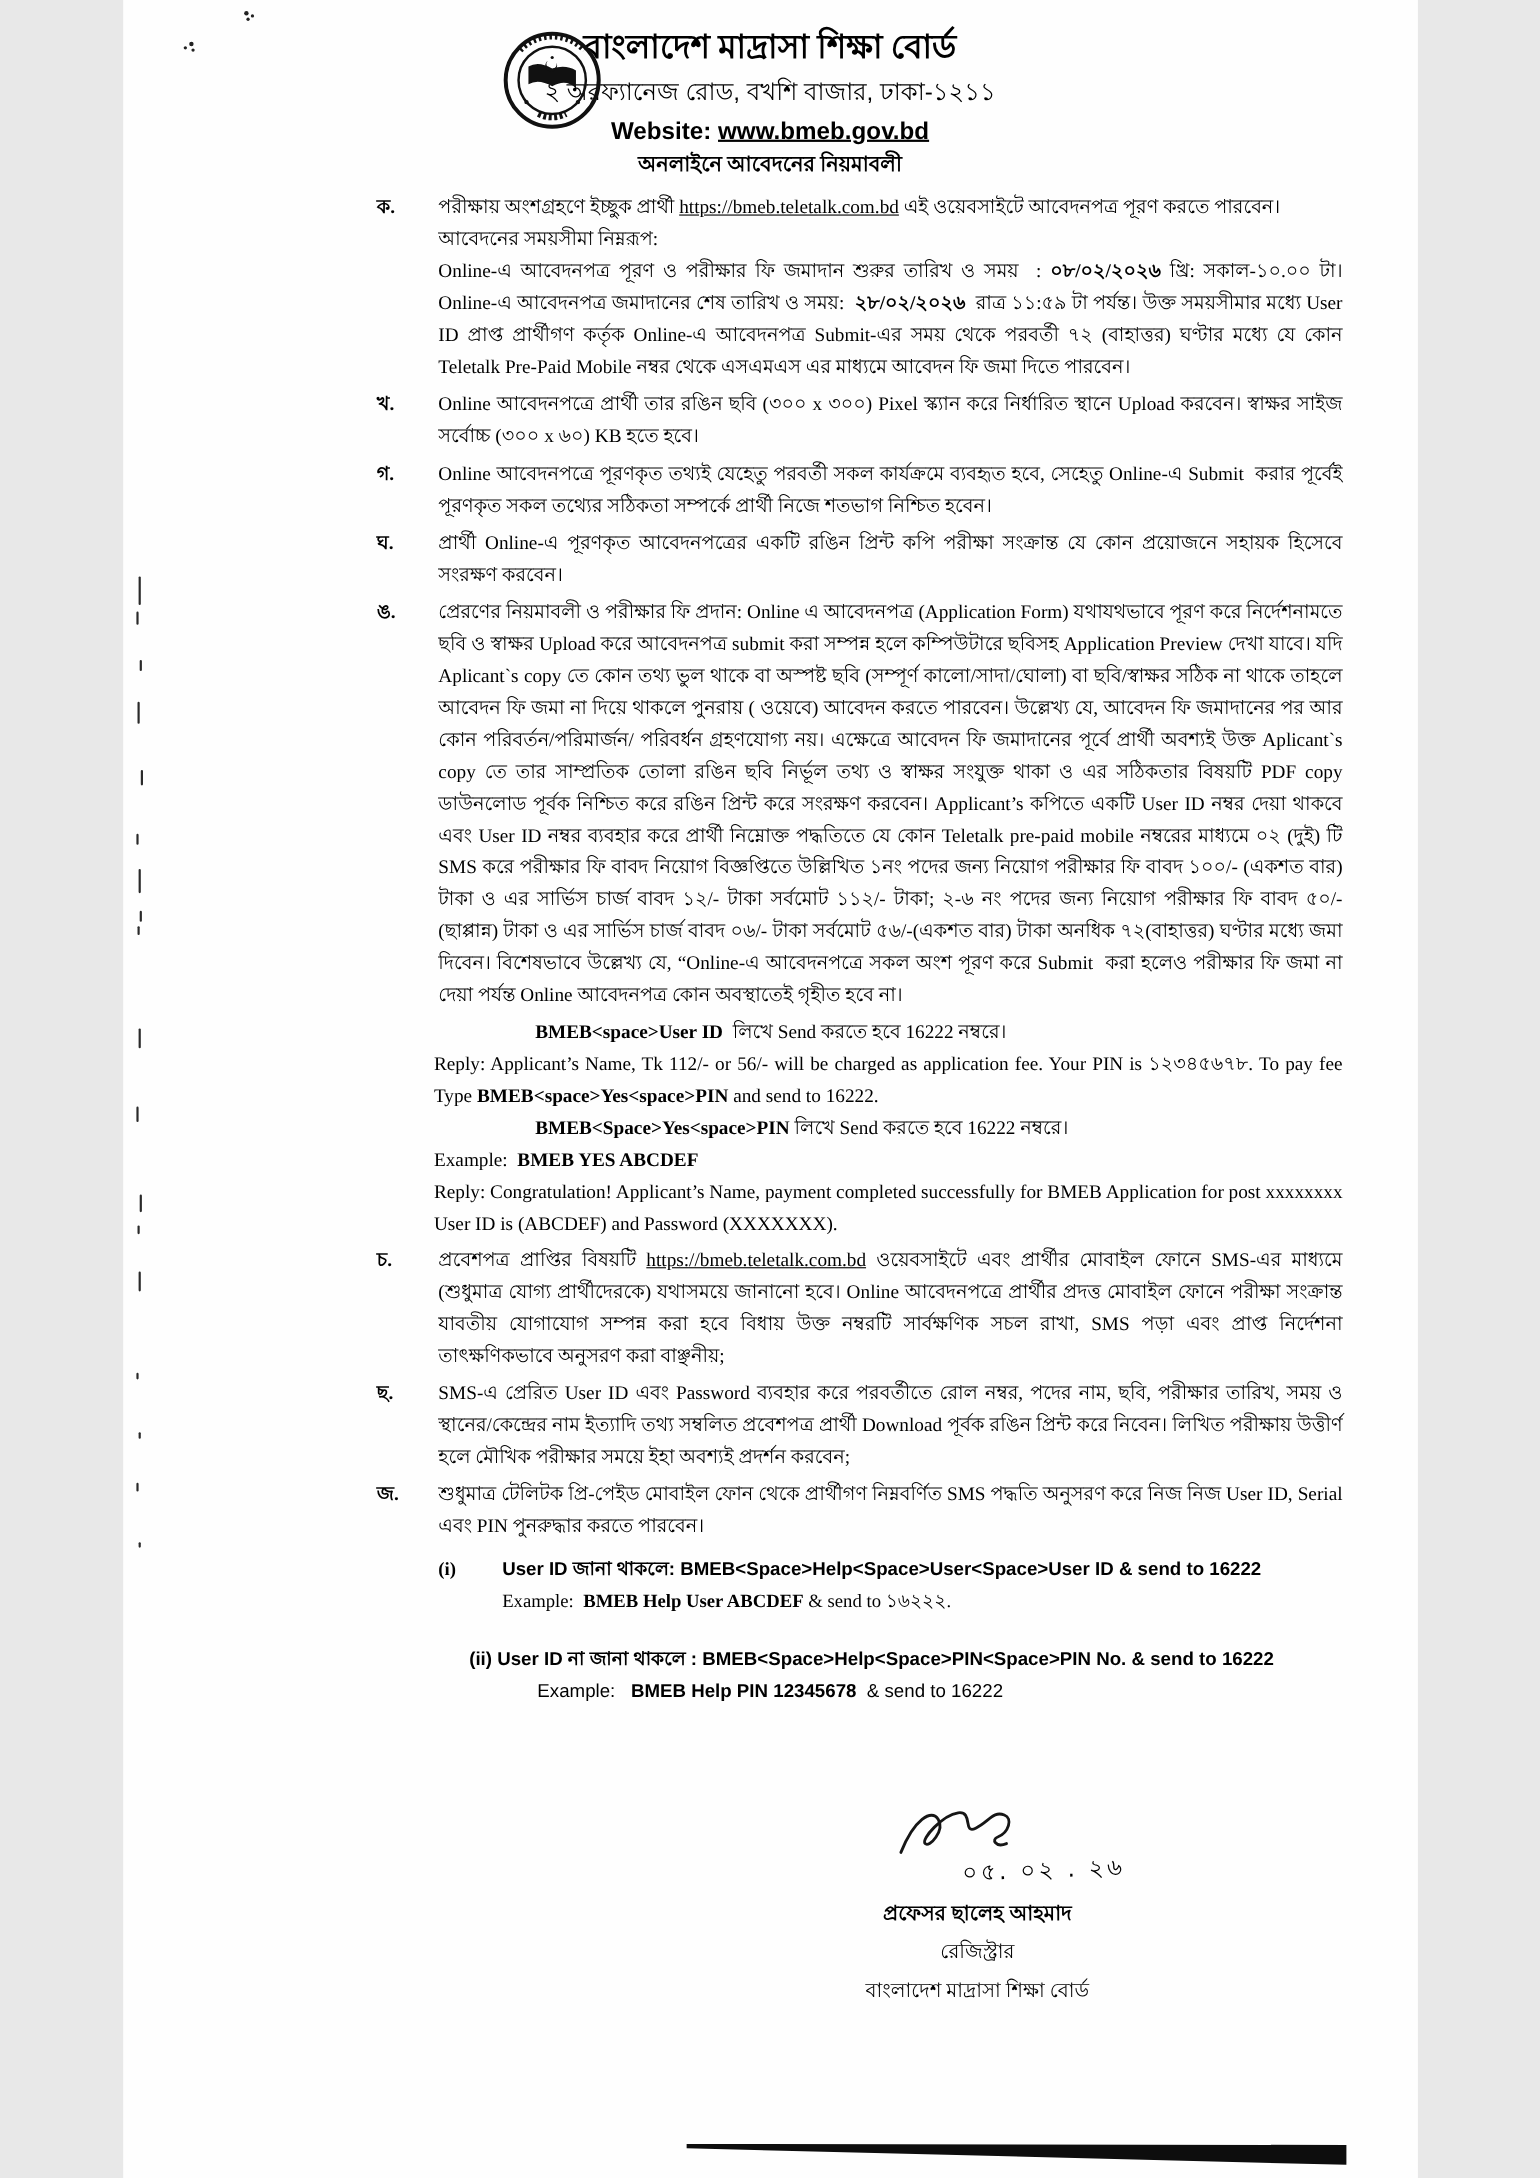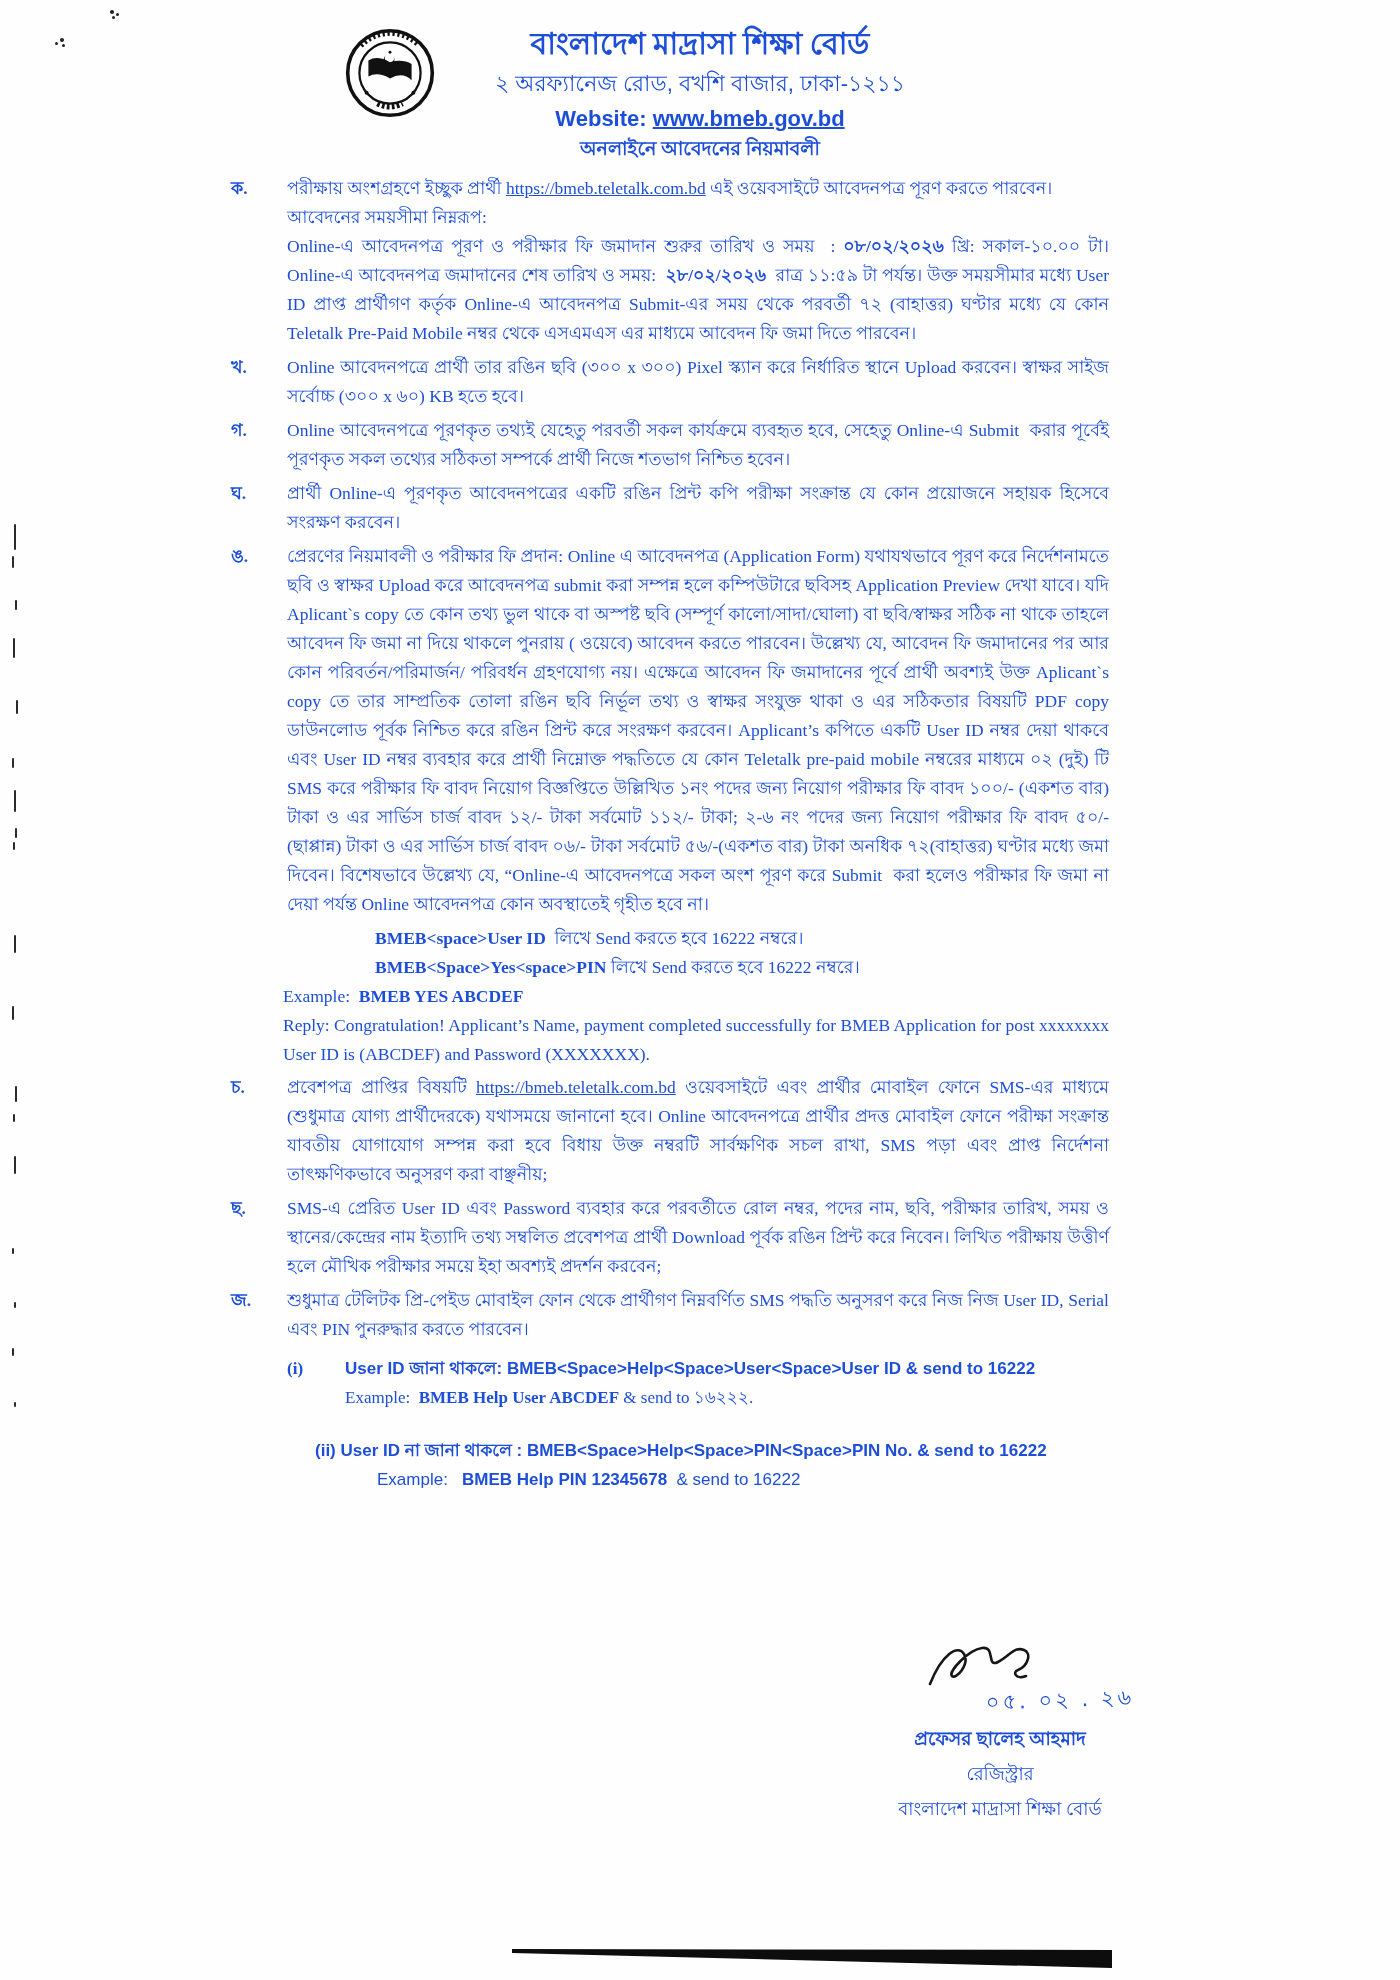--- a/index.html
+++ b/index.html
@@ -1,21 +1,21 @@
 <!DOCTYPE html>
 <html><head>
 <meta charset="utf-8">
 <style>
   html,body{margin:0;padding:0;background:#e8e8e8;}
   .page{
     position:relative;
-    width:1400px;height:1980px;
+    width:1177px;height:1980px;
     margin:0 auto;
     background:#fefefe;
-    color:#1d4ed8;
+    color:#000000;
     font-family:"Liberation Serif","DejaVu Serif",serif;
     overflow:hidden;
   }
   
   .header{position:relative;padding-top:26px;text-align:center;}
   .seal{position:absolute;left:345px;top:28px;width:90px;height:90px;}
   .org-name{font-size:30px;font-weight:bold;margin:0;line-height:1.2;}
   .address{font-size:22px;margin-top:4px;font-family:"Liberation Sans","DejaVu Sans",sans-serif;}
   .website{font-size:22px;font-weight:bold;margin-top:3px;font-family:"Liberation Sans","DejaVu Sans",sans-serif;text-align:center;}
   .website .url{text-decoration:underline;text-decoration-thickness:2px;}
@@ -135,20 +135,21 @@
       <span class="txt"><span>প্রার্থী Online-এ পূরণকৃত আবেদনপত্রের একটি রঙিন প্রিন্ট কপি পরীক্ষা সংক্রান্ত যে কোন প্রয়োজনে সহায়ক হিসেবে সংরক্ষণ করবেন।</span></span>
     </div>
 
     <div class="sec">
       <span class="lbl">ঙ.</span>
       <span class="txt"><span>প্রেরণের নিয়মাবলী ও পরীক্ষার ফি প্রদান: Online এ আবেদনপত্র (Application Form) যথাযথভাবে পূরণ করে নির্দেশনামতে ছবি ও স্বাক্ষর Upload করে আবেদনপত্র submit করা সম্পন্ন হলে কম্পিউটারে ছবিসহ Application Preview দেখা যাবে। যদি Aplicant`s copy তে কোন তথ্য ভুল থাকে বা অস্পষ্ট ছবি (সম্পূর্ণ কালো/সাদা/ঘোলা) বা ছবি/স্বাক্ষর সঠিক না থাকে তাহলে আবেদন ফি জমা না দিয়ে থাকলে পুনরায় ( ওয়েবে) আবেদন করতে পারবেন। উল্লেখ্য যে, আবেদন ফি জমাদানের পর আর কোন পরিবর্তন/পরিমার্জন/ পরিবর্ধন গ্রহণযোগ্য নয়। এক্ষেত্রে আবেদন ফি জমাদানের পূর্বে প্রার্থী অবশ্যই উক্ত Aplicant`s copy তে তার সাম্প্রতিক তোলা রঙিন ছবি নির্ভূল তথ্য ও স্বাক্ষর সংযুক্ত থাকা ও এর সঠিকতার বিষয়টি PDF copy ডাউনলোড পূর্বক নিশ্চিত করে রঙিন প্রিন্ট করে সংরক্ষণ করবেন। Applicant’s কপিতে একটি User ID নম্বর দেয়া থাকবে এবং User ID নম্বর ব্যবহার করে প্রার্থী নিম্নোক্ত পদ্ধতিতে যে কোন Teletalk pre-paid mobile নম্বরের মাধ্যমে ০২ (দুই) টি  SMS করে পরীক্ষার ফি বাবদ নিয়োগ বিজ্ঞপ্তিতে উল্লিখিত ১নং পদের জন্য নিয়োগ পরীক্ষার ফি বাবদ ১০০/- (একশত বার) টাকা ও এর সার্ভিস চার্জ বাবদ ১২/- টাকা সর্বমোট ১১২/- টাকা; ২-৬ নং পদের জন্য নিয়োগ পরীক্ষার ফি বাবদ ৫০/- (ছাপ্পান্ন) টাকা ও এর সার্ভিস চার্জ বাবদ ০৬/- টাকা সর্বমোট ৫৬/-(একশত বার) টাকা অনধিক ৭২(বাহাত্তর) ঘণ্টার মধ্যে জমা দিবেন। বিশেষভাবে উল্লেখ্য যে, “Online-এ আবেদনপত্রে সকল অংশ পূরণ করে Submit  করা হলেও পরীক্ষার ফি জমা না দেয়া পর্যন্ত Online আবেদনপত্র কোন অবস্থাতেই গৃহীত হবে না।</span></span>
     </div>
 
     <div class="smsblock">
       <div class="sms-line deep"><span class="b">BMEB&lt;space&gt;User ID</span><span>  লিখে Send করতে হবে 16222 নম্বরে।</span></div>
+      <div class="sms-line"><span>Reply: Applicant’s Name, Tk 112/- or 56/- will be charged as application fee. Your PIN is ১২৩৪৫৬৭৮. To pay fee Type </span><span class="b">BMEB&lt;space&gt;Yes&lt;space&gt;PIN</span><span> and send to 16222.</span></div>
       <div class="sms-line deep"><span class="b">BMEB&lt;Space&gt;Yes&lt;space&gt;PIN</span><span> লিখে Send করতে হবে 16222 নম্বরে।</span></div>
       <div class="sms-line"><span>Example:  </span><span class="b">BMEB YES ABCDEF</span></div>
       <div class="sms-line"><span>Reply: Congratulation! Applicant’s Name, payment completed successfully for BMEB Application for post xxxxxxxx User ID is (ABCDEF) and Password (XXXXXXX).</span></div>
     </div>
 
     <div class="sec">
       <span class="lbl">চ.</span>
       <span class="txt"><span>প্রবেশপত্র প্রাপ্তির বিষয়টি </span><span class="u">https://bmeb.teletalk.com.bd</span><span> ওয়েবসাইটে এবং প্রার্থীর মোবাইল ফোনে SMS-এর মাধ্যমে (শুধুমাত্র যোগ্য প্রার্থীদেরকে) যথাসময়ে জানানো হবে। Online আবেদনপত্রে প্রার্থীর প্রদত্ত মোবাইল ফোনে পরীক্ষা সংক্রান্ত যাবতীয় যোগাযোগ সম্পন্ন করা হবে বিধায় উক্ত নম্বরটি সার্বক্ষণিক সচল রাখা, SMS পড়া এবং প্রাপ্ত নির্দেশনা তাৎক্ষণিকভাবে অনুসরণ করা বাঞ্ছনীয়;</span></span>
     </div>
 

